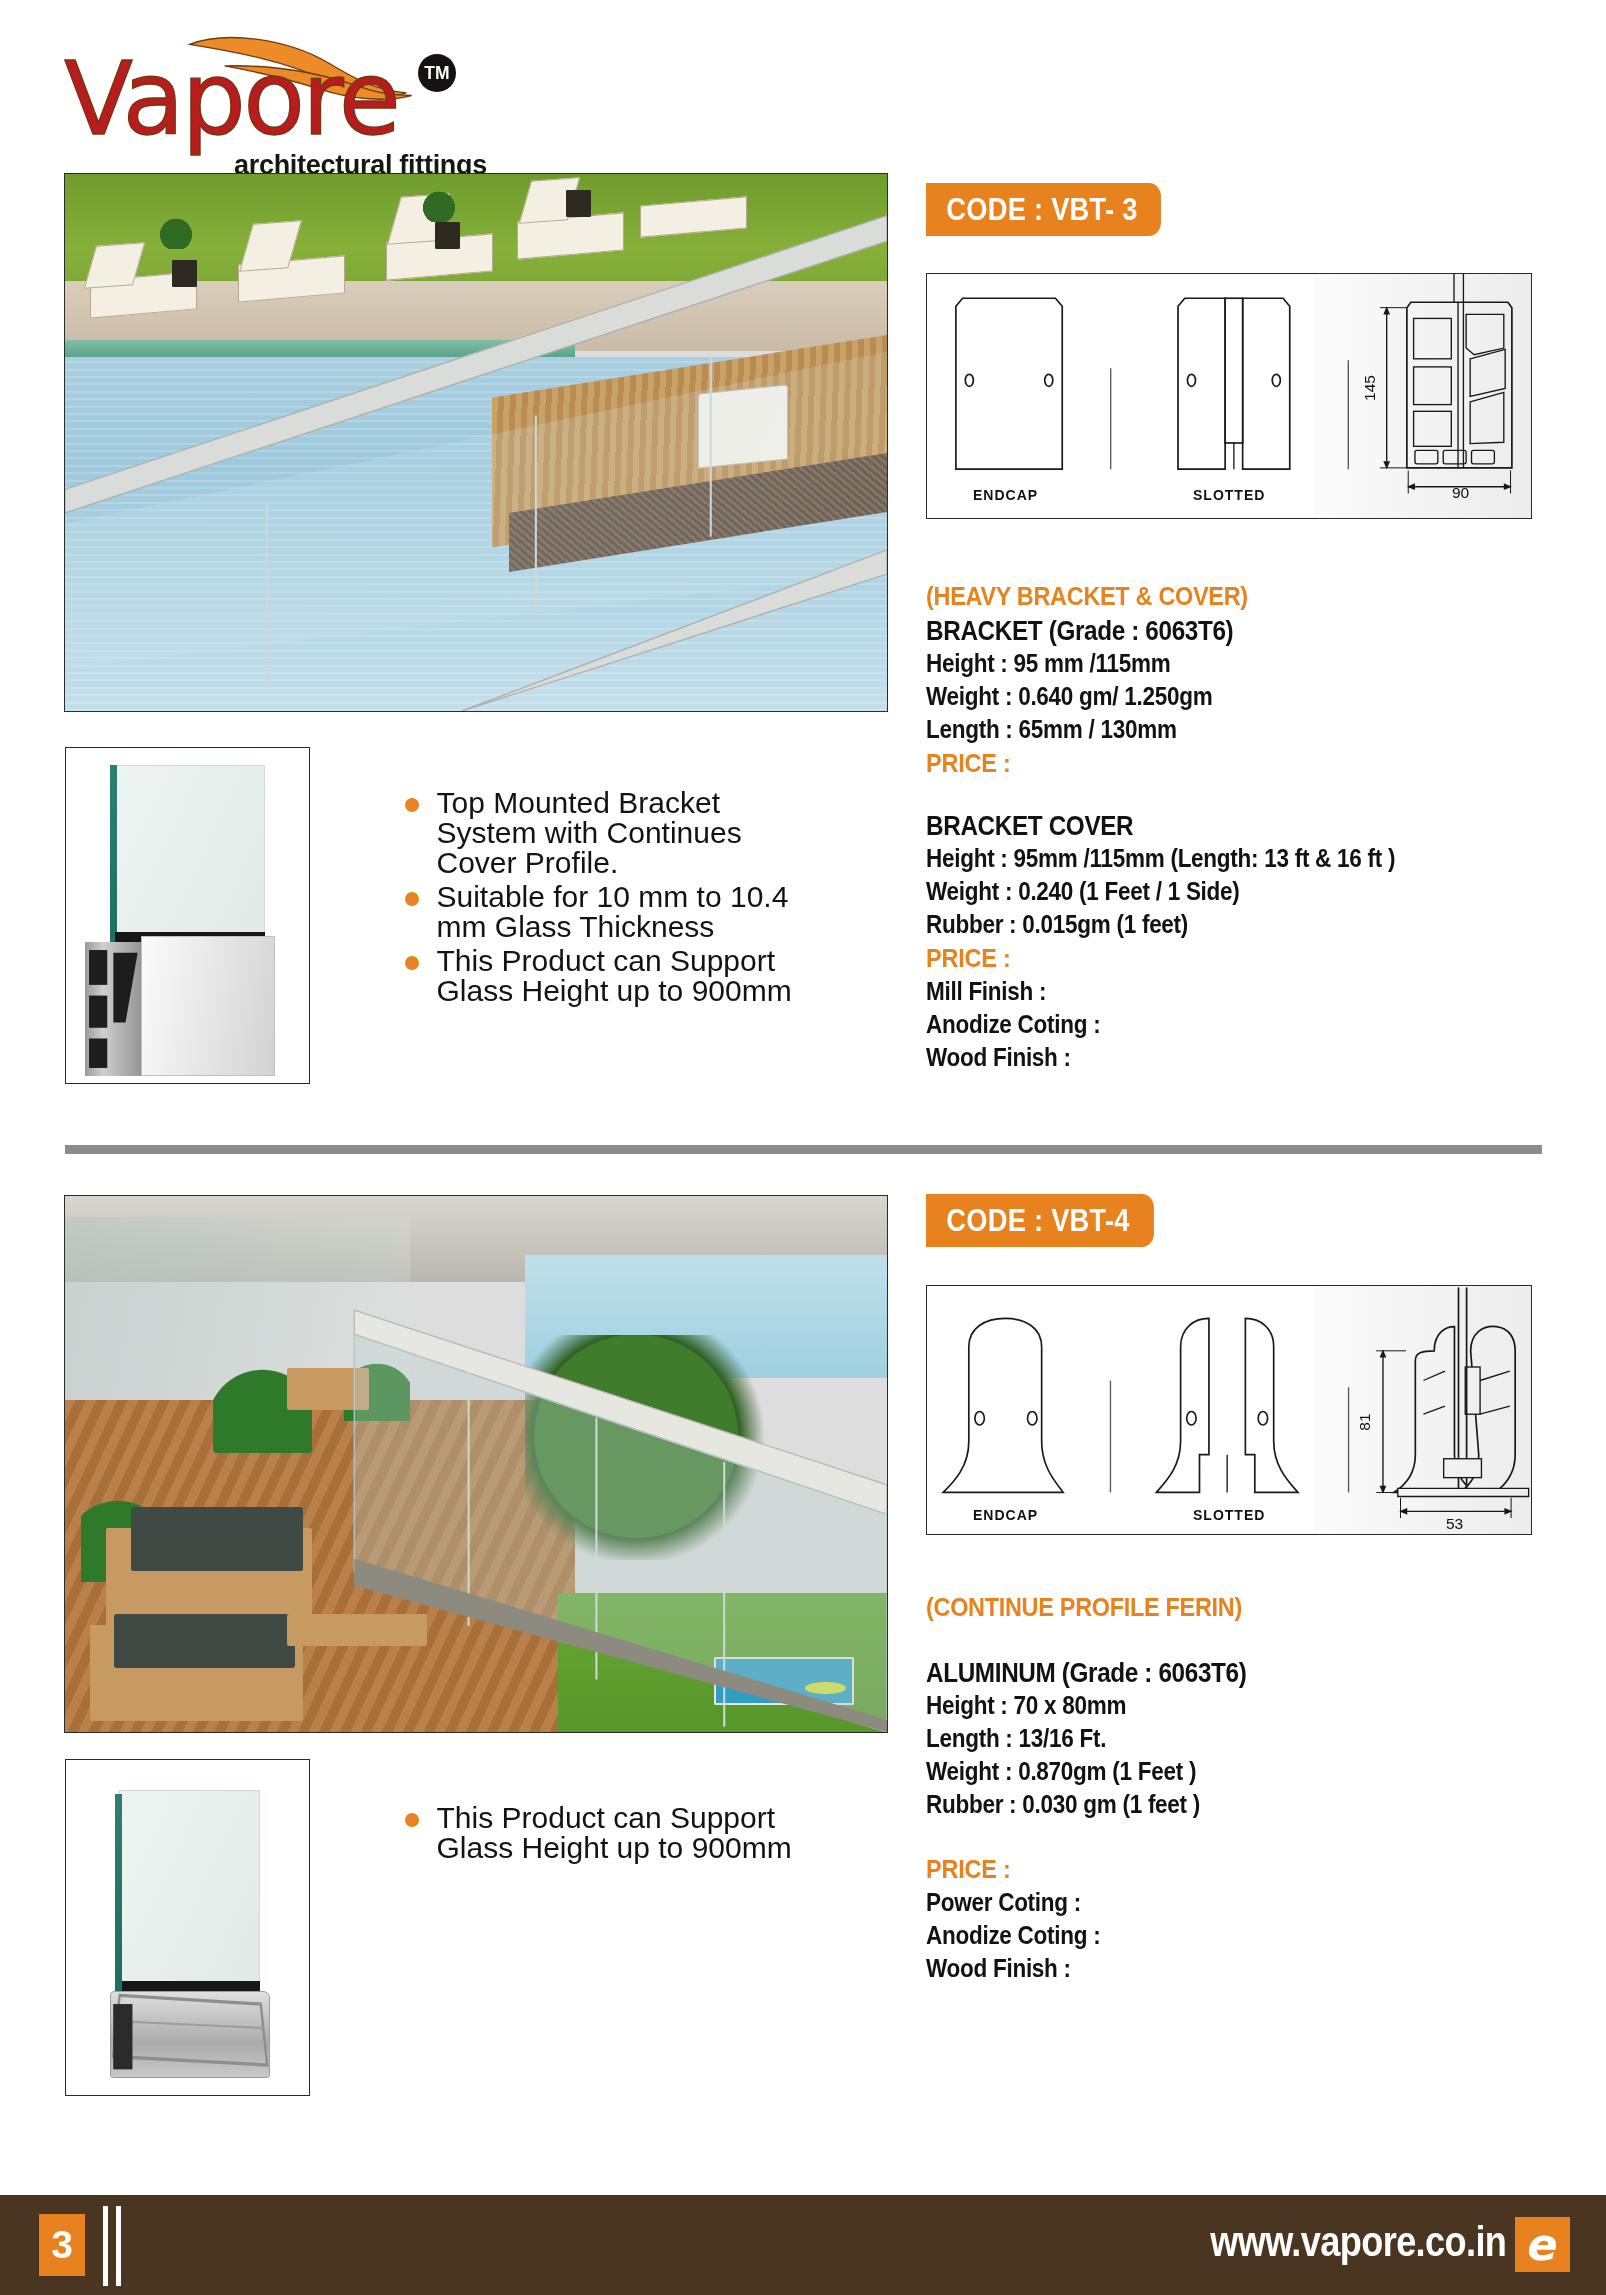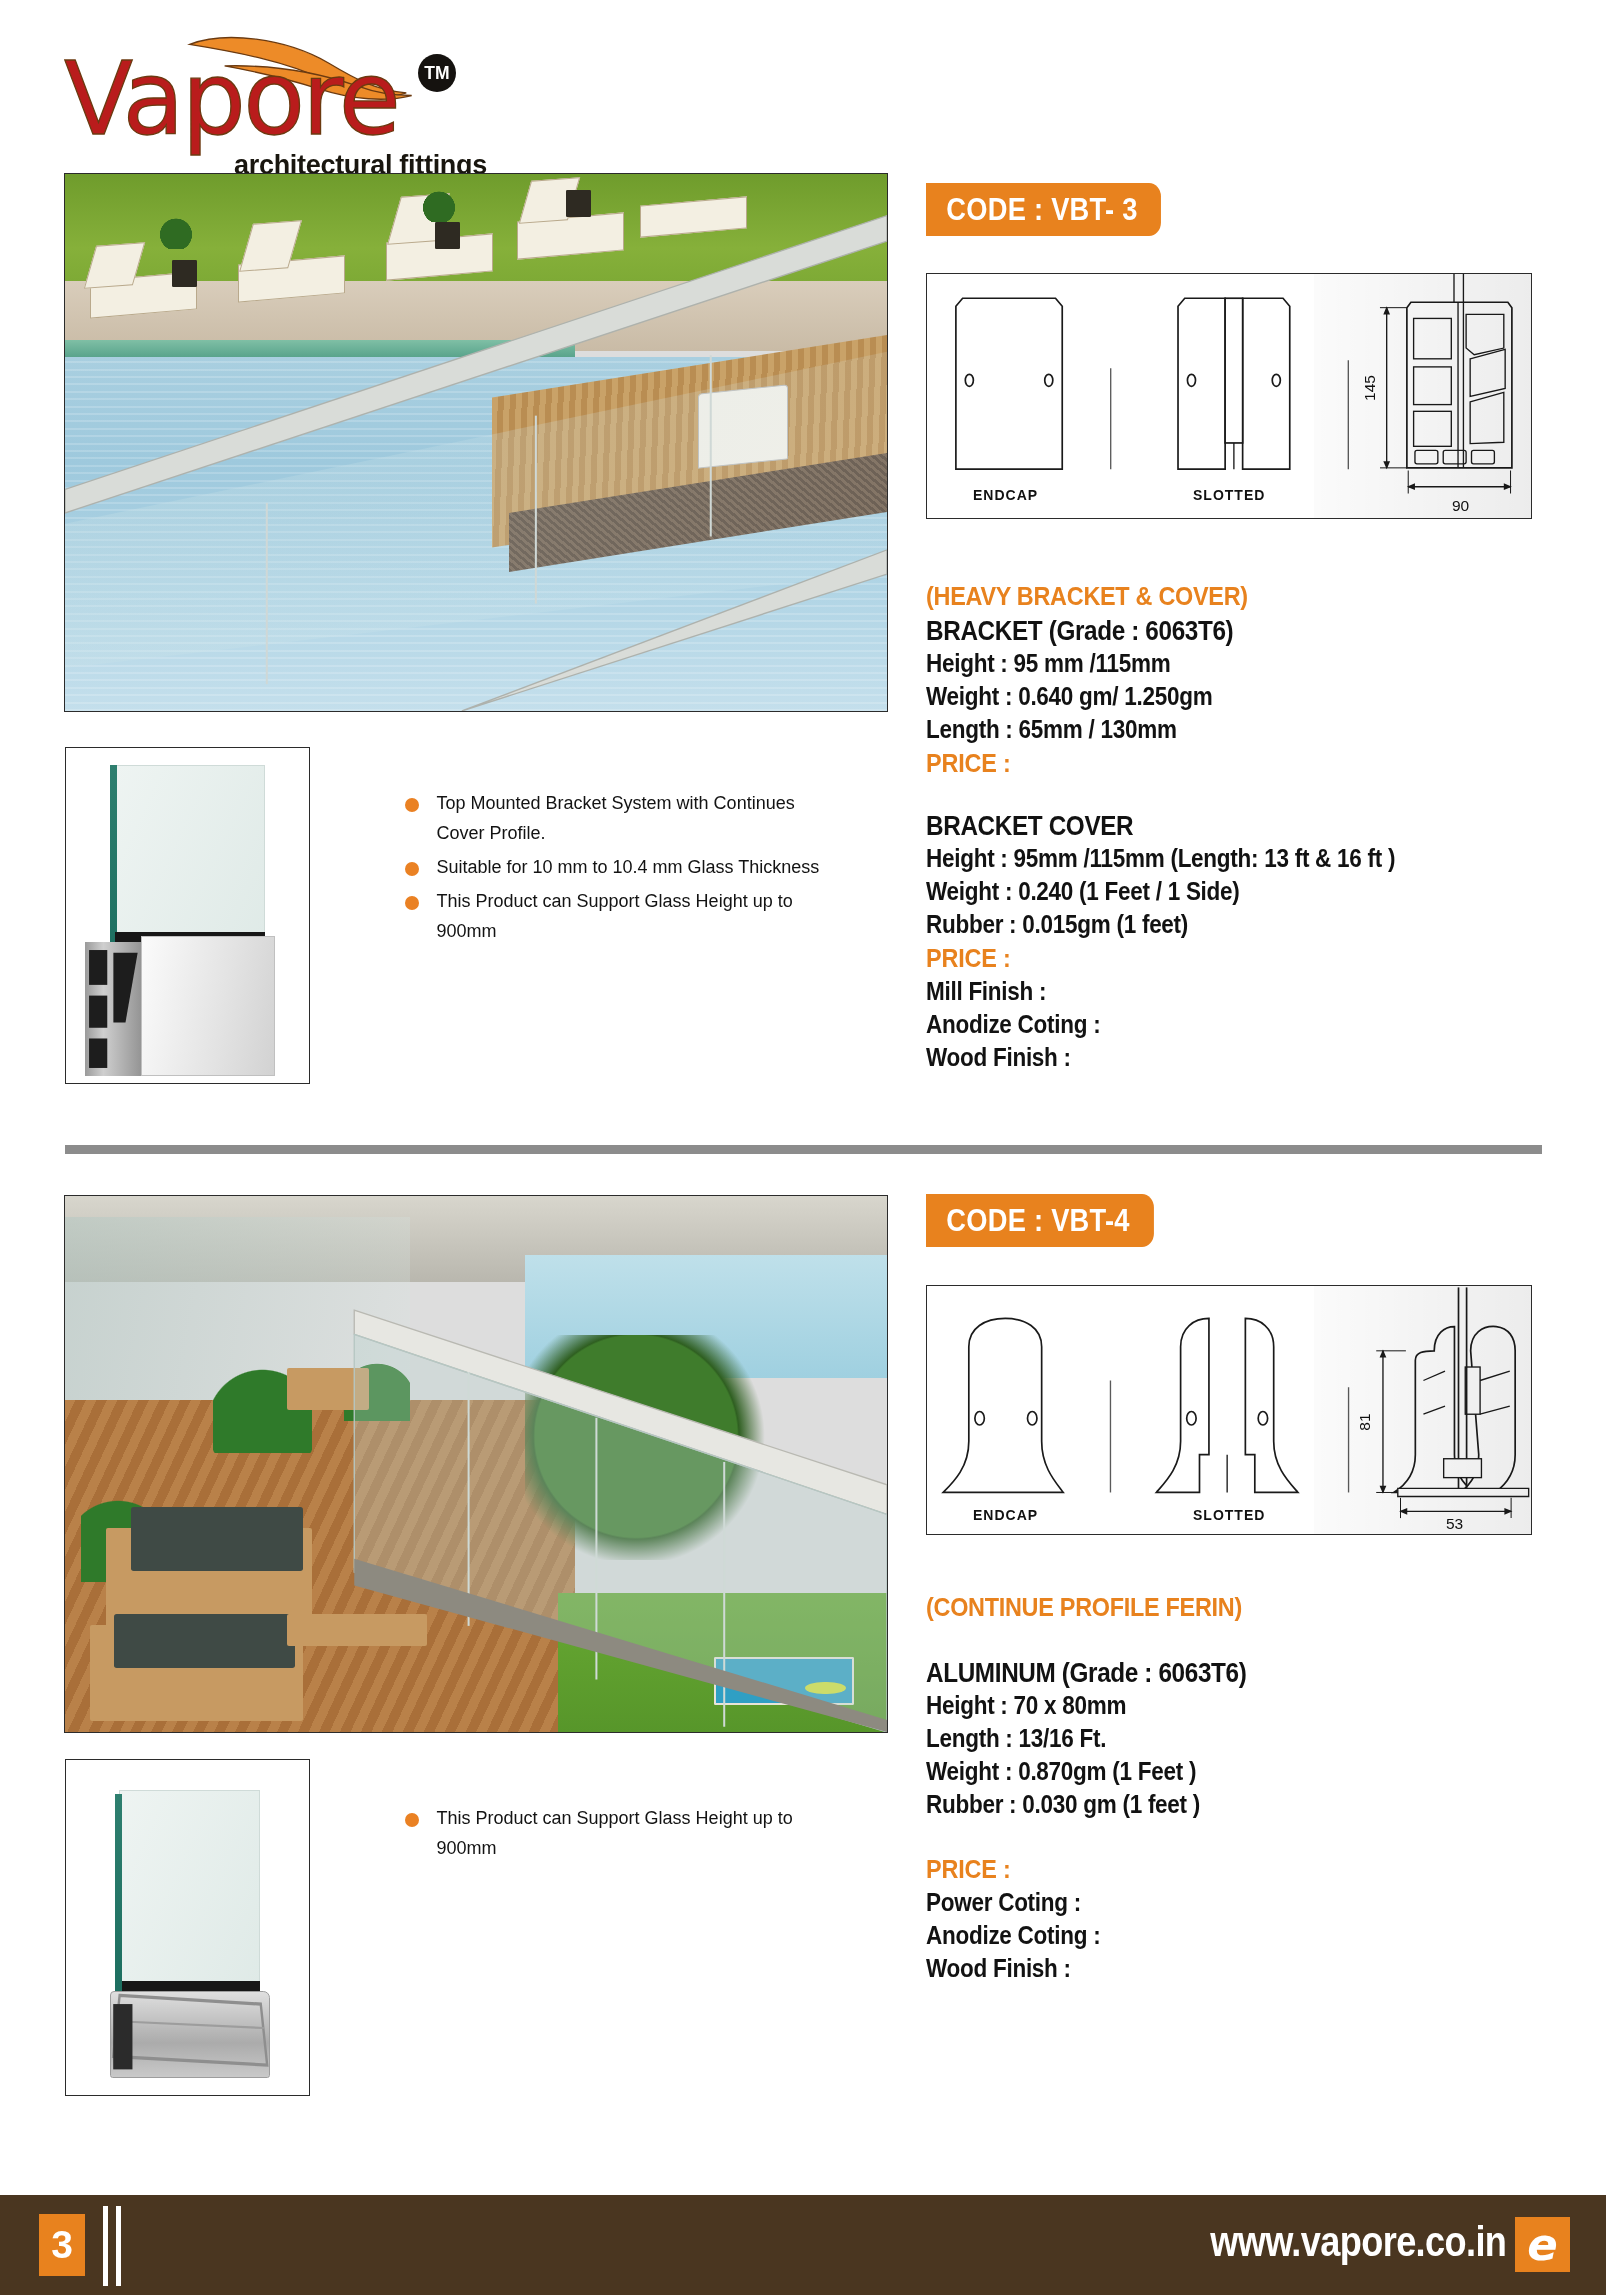--- a/index.html
+++ b/index.html
@@ -132,21 +132,21 @@
   
   .bullets { position: absolute; width: 418px; }
   .bul-a { left: 405px; top: 788px; }
   .bul-b { left: 405px; top: 1803px; }
   .bullet-row { display: flex; margin-bottom: 4px; }
   .bullet-dot {
     width: 14px; height: 14px; border-radius: 50%; background: #EA8123;
     flex: 0 0 auto; margin-top: 10px; margin-right: 17.5px;
   }
   .bullet-text {
-    font-size: 18px; line-height: 30px; color: #131313;
+    font-size: 30px; line-height: 30px; color: #131313;
     font-family: "Liberation Sans", sans-serif; font-weight: 500;
   }
 
   
   .specs { position: absolute; width: 607px; font-family: "Liberation Sans", sans-serif; }
   .spec-a { left: 926px; top: 581px; }
   .spec-b { left: 926px; top: 1592px; }
   .spec-head {
     font-size: 26px; font-weight: bold; color: #E8821E; letter-spacing: -0.3px;
     transform: scaleX(0.9); transform-origin: left center; white-space: nowrap;
@@ -315,21 +315,21 @@
 
       <line x1="714" y1="316" x2="866" y2="316" stroke="#1a1a1a" stroke-width="2"></line>
       <polygon points="712,316 724,311 724,321" fill="#1a1a1a"></polygon>
       <polygon points="868,316 856,311 856,321" fill="#1a1a1a"></polygon>
       <line x1="714" y1="292" x2="714" y2="326" stroke="#1a1a1a" stroke-width="1.5"></line>
       <line x1="866" y1="292" x2="866" y2="326" stroke="#1a1a1a" stroke-width="1.5"></line>
     </svg>
     <div class="draw-label" style="left:46px;  top:213px;">ENDCAP</div>
     <div class="draw-label" style="left:266px; top:213px;">SLOTTED</div>
     <div class="dim-text dim-vert" style="left:430px; top:105px;">145</div>
-    <div class="dim-text" style="left:525px; top:223px;">90</div>
+    <div class="dim-text" style="left:525px; top:210px;">90</div>
   </div>
 
   <div class="specs spec-a">
     <div class="spec-head">(HEAVY BRACKET &amp; COVER)</div>
     <div class="spec-title">BRACKET (Grade : 6063T6)</div>
     <div class="spec-line">Height : 95 mm /115mm</div>
     <div class="spec-line">Weight : 0.640 gm/ 1.250gm</div>
     <div class="spec-line">Length : 65mm / 130mm</div>
     <div class="spec-price">PRICE :</div>
     <div class="spec-gap"></div>

